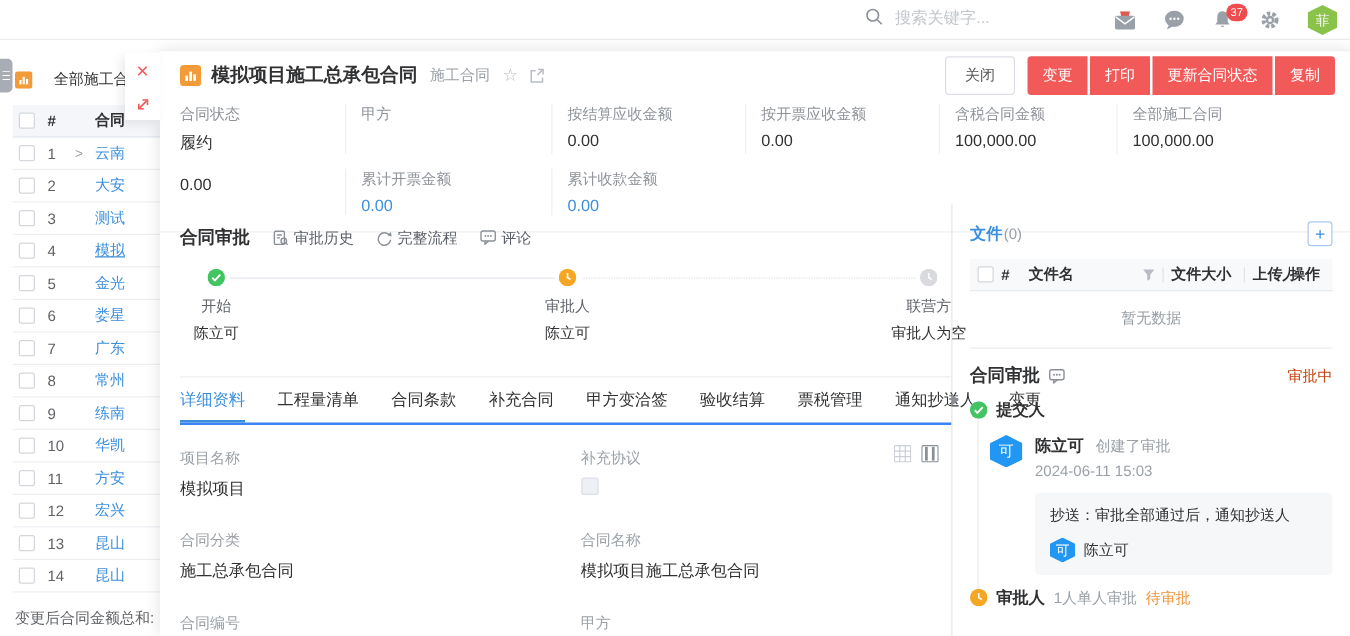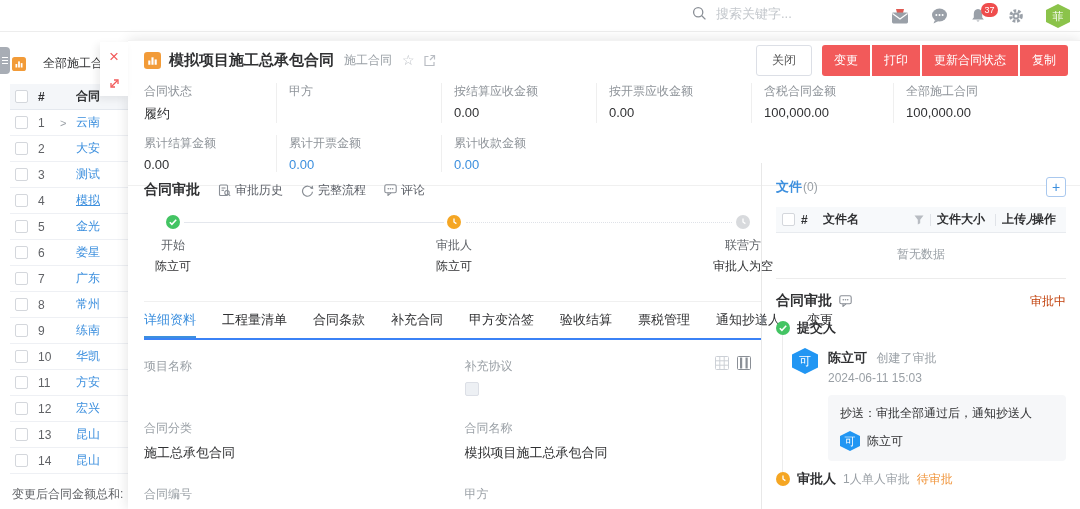--- a/index.html
+++ b/index.html
@@ -341,21 +341,20 @@
         </div>
       <div class="s-cell">
           <div class="s-label">含税合同金额</div>
           <div class="s-value">100,000.00</div>
         </div>
       <div class="s-cell">
           <div class="s-label">全部施工合同</div>
           <div class="s-value">100,000.00</div>
         </div>
       <div class="s-cell nosep">
-          <div class="s-label">累计结算金额</div>
           <div class="s-value">0.00</div>
         </div>
       <div class="s-cell">
           <div class="s-label">累计开票金额</div>
           <div class="s-value link">0.00</div>
         </div>
       <div class="s-cell">
           <div class="s-label">累计收款金额</div>
           <div class="s-value link">0.00</div>
         </div>
@@ -458,20 +457,21 @@
               </svg>
             <svg width="14" height="14" viewBox="0 0 14 14">
                 <rect x="0.5" y="0.5" width="13" height="13" rx="1" fill="#fff" stroke="#8a8f96"></rect>
                 <rect x="3" y="1.5" width="2.2" height="11" fill="#8a8f96"></rect>
                 <rect x="8.5" y="1.5" width="2.2" height="11" fill="#8a8f96"></rect>
               </svg>
           </div>
           <div class="form-grid">
             <div>
                 <div class="f-label">项目名称</div>
+                <div class="f-value link">模拟项目</div>
               </div>
             <div>
                 <div class="f-label">补充协议</div>
                 <div class="f-check"></div>
               </div>
             <div>
                 <div class="f-label">合同分类</div>
                 <div class="f-value">施工总承包合同</div>
               </div>
             <div>

